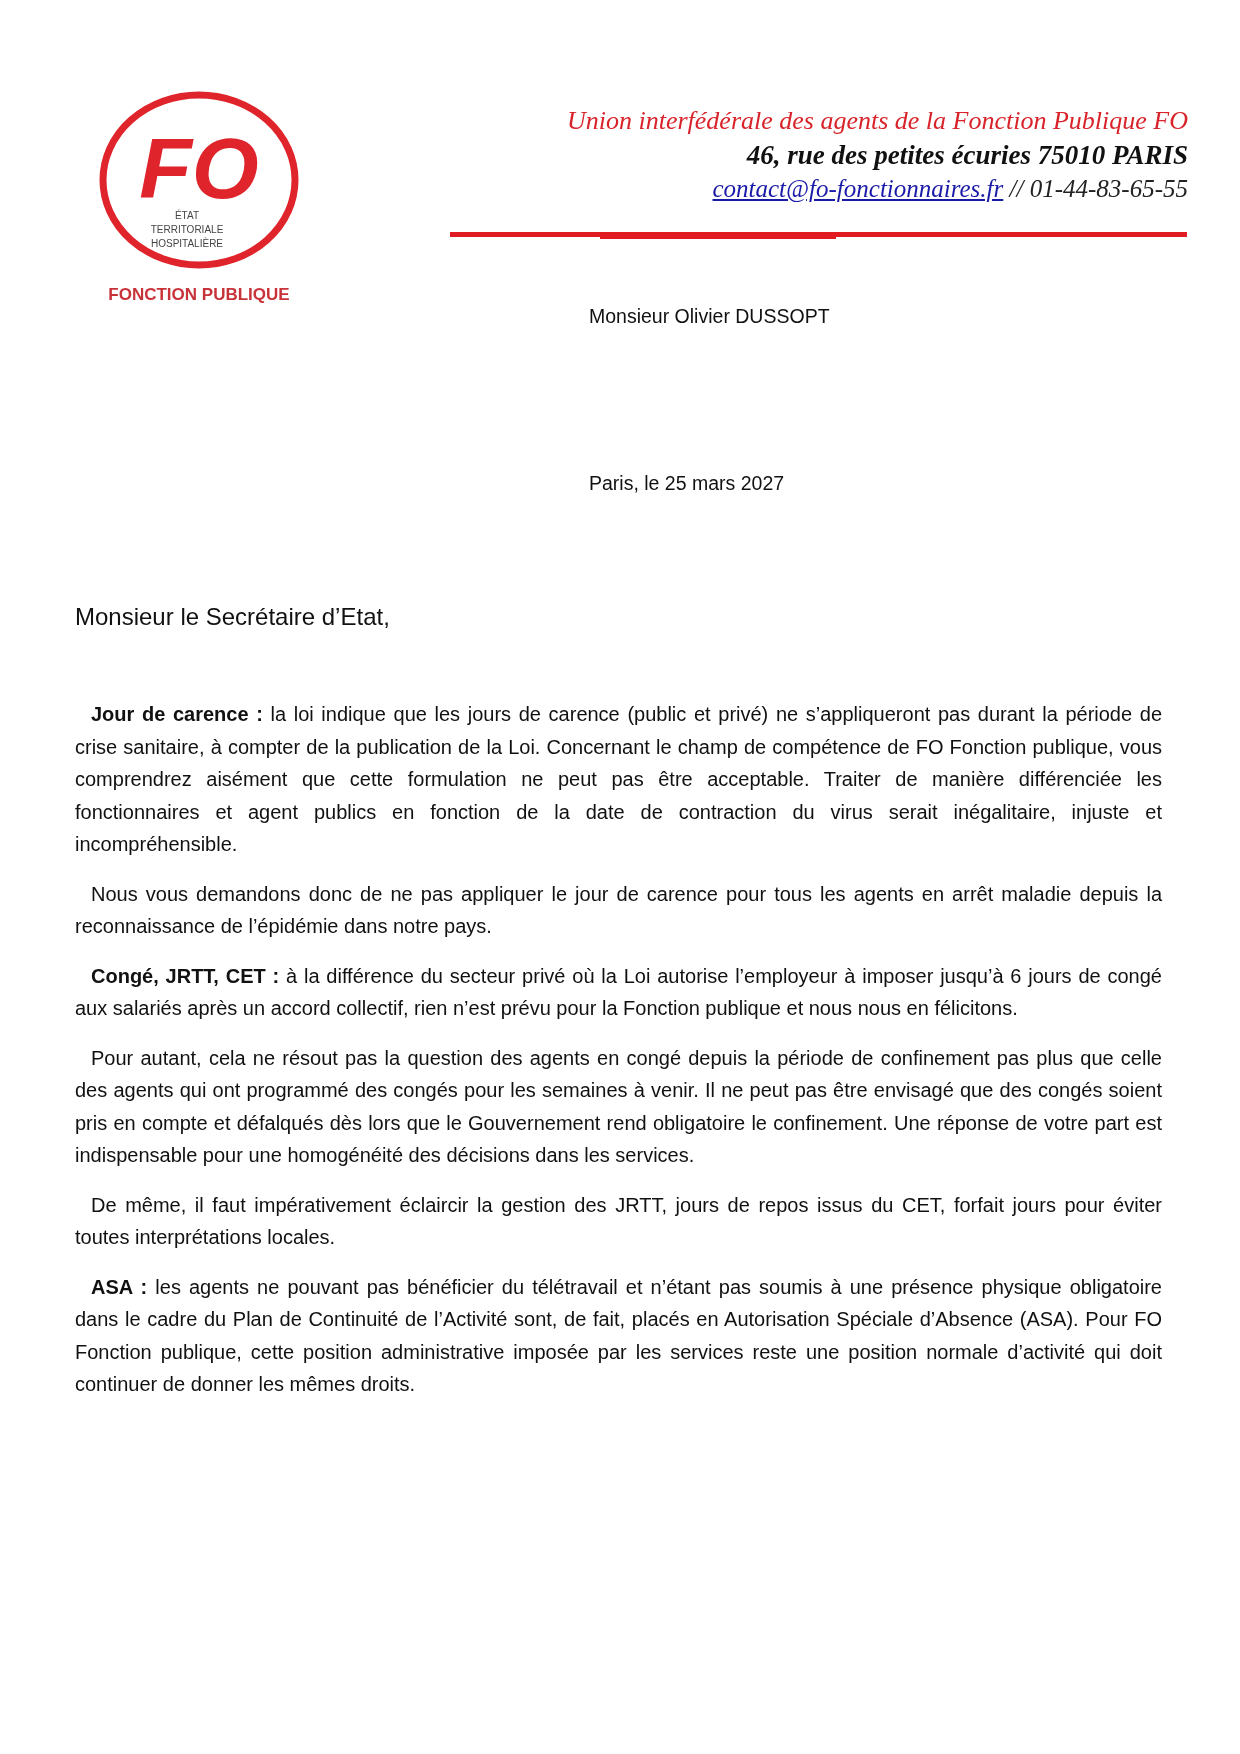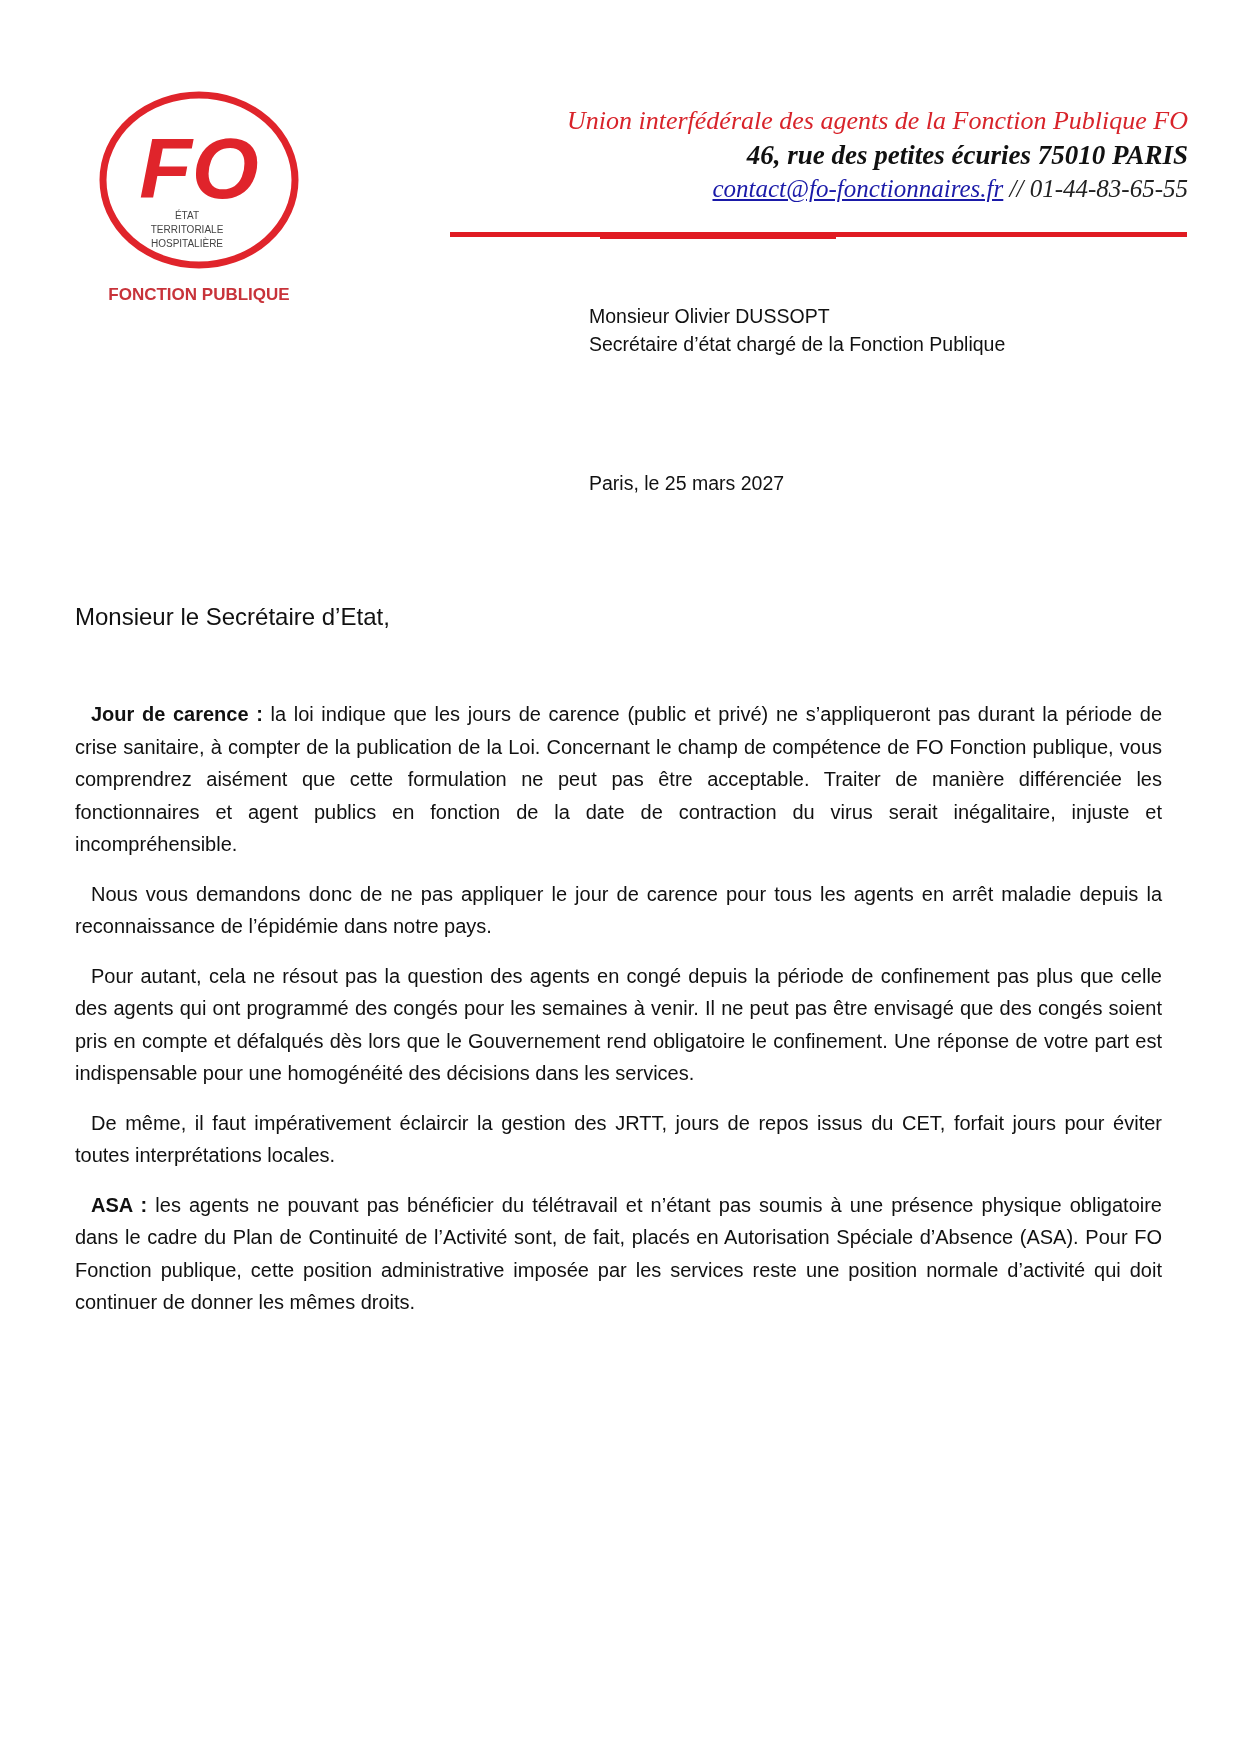--- a/index.html
+++ b/index.html
@@ -39,26 +39,26 @@
 <div class="header">
   <div class="org">Union interfédérale des agents de la Fonction Publique FO</div>
   <div class="addr">46, rue des petites écuries 75010 PARIS</div>
   <div class="contact"><a>contact@fo-fonctionnaires.fr</a><span> // </span><span>01-44-83-65-55</span></div>
 </div>
 <div class="rule"></div>
 <div class="rule2"></div>
 
 <div class="recipient">
   <div>Monsieur Olivier DUSSOPT</div>
-  <div>Secrétaire d’état chargé de la Fonction Publique</div>
 </div>
 
 <div class="date">Paris, le 25 mars 2027</div>
 
 <div class="salutation">Monsieur le Secrétaire d’Etat,</div>
 
 <div class="body">
   <p><b>Jour de carence :</b><span> la loi indique que les jours de carence (public et privé) ne s’appliqueront pas durant la période de crise sanitaire, à compter de la publication de la Loi. Concernant le champ de compétence de FO Fonction publique, vous comprendrez aisément que cette formulation ne peut pas être acceptable. Traiter de manière différenciée les fonctionnaires et agent publics en fonction de la date de contraction du virus serait inégalitaire, injuste et incompréhensible.</span></p>
   <p><b></b><span>Nous vous demandons donc de ne pas appliquer le jour de carence pour tous les agents en arrêt maladie depuis la reconnaissance de l’épidémie dans notre pays.</span></p>
+  <p><b>Congé, JRTT, CET :</b><span> à la différence du secteur privé où la Loi autorise l’employeur à imposer jusqu’à 6 jours de congé aux salariés après un accord collectif, rien n’est prévu pour la Fonction publique et nous nous en félicitons.</span></p>
   <p><b></b><span>Pour autant, cela ne résout pas la question des agents en congé depuis la période de confinement pas plus que celle des agents qui ont programmé des congés pour les semaines à venir. Il ne peut pas être envisagé que des congés soient pris en compte et défalqués dès lors que le Gouvernement rend obligatoire le confinement. Une réponse de votre part est indispensable pour une homogénéité des décisions dans les services.</span></p>
   <p><b></b><span>De même, il faut impérativement éclaircir la gestion des JRTT, jours de repos issus du CET, forfait jours pour éviter toutes interprétations locales.</span></p>
   <p><b>ASA :</b><span> les agents ne pouvant pas bénéficier du télétravail et n’étant pas soumis à une présence physique obligatoire dans le cadre du Plan de Continuité de l’Activité sont, de fait, placés en Autorisation Spéciale d’Absence (ASA). Pour FO Fonction publique, cette position administrative imposée par les services reste une position normale d’activité qui doit continuer de donner les mêmes droits.</span></p>
 </div>
 
 </body></html>

